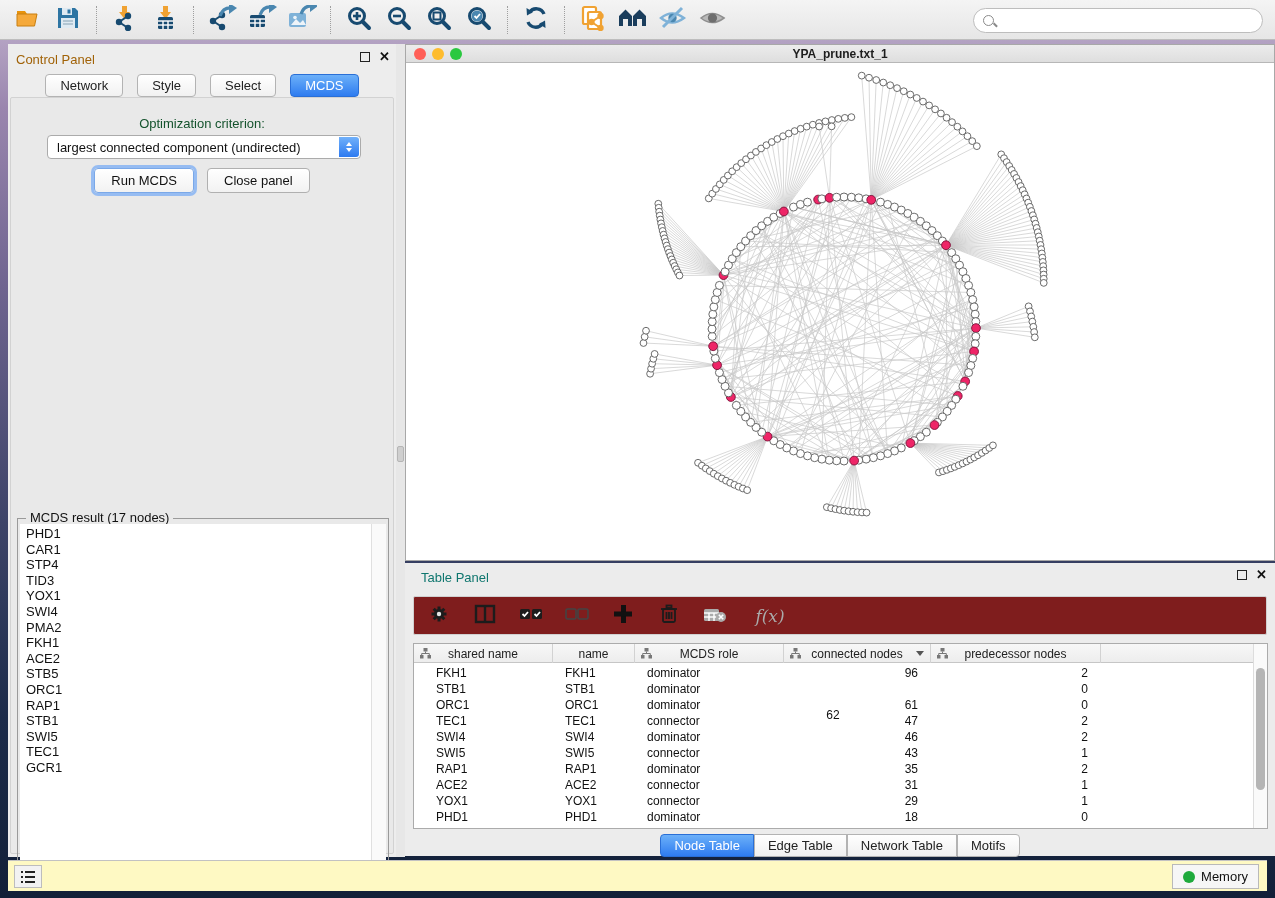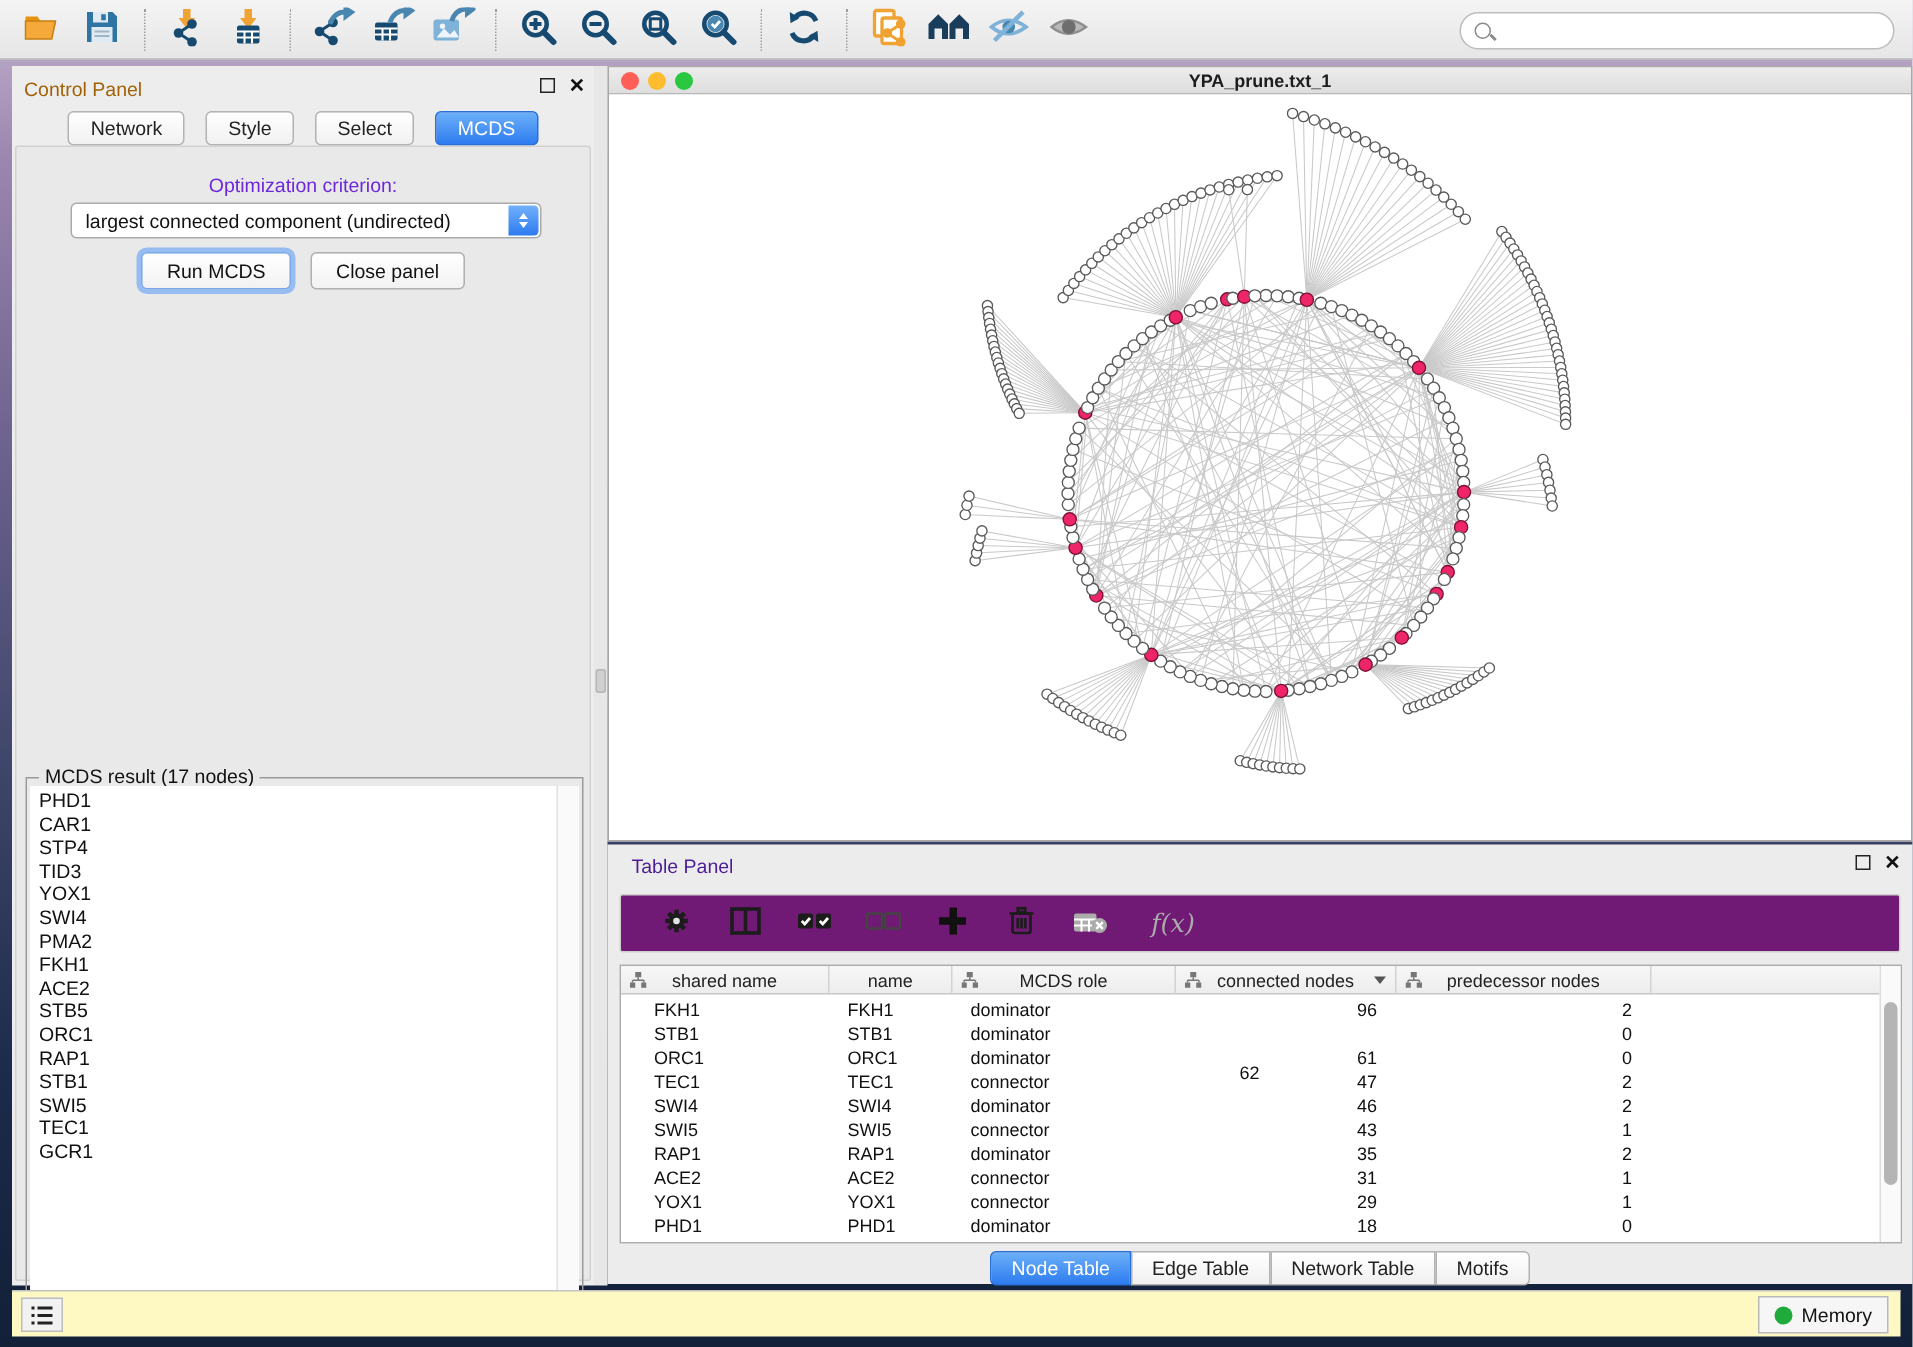--- a/index.html
+++ b/index.html
@@ -24,21 +24,21 @@
   .control-panel { position:absolute; left:8px; top:44px; width:388px; height:813px; background:#ededed; }
   .panel-title { font-size:13px; color:#a16207; padding:8px 0 0 8px; }
   .win-btns { position:absolute; right:6px; top:8px; display:flex; gap:9px; align-items:center; }
   .float-btn { width:10px; height:10px; border:1.6px solid #222; background:transparent; }
   .close-btn { font-size:13px; font-weight:bold; color:#111; line-height:10px; }
   .cp-tabs { position:absolute; left:0; top:30px; width:100%; display:flex; justify-content:center; gap:14px; }
   .tab-btn { font-size:13px; padding:3px 14px; border:1px solid #b3b3b3; border-radius:4px;
     background:linear-gradient(#ffffff,#f1f1f1); color:#222; cursor:default; }
   .tab-btn.active { background:linear-gradient(#6cb0f9,#2e7cf0); border-color:#2a6fd6; color:#fff; }
   .cp-inner { position:absolute; left:2px; top:53px; width:384px; height:757px; background:#e9e9e9; border:1px solid #d2d2d2; border-radius:2px; }
-  .opt-label { text-align:center; font-size:13px; color:#6d28d9; margin-top:18px; }
+  .opt-label { text-align:center; font-size:13px; color:#14532d; margin-top:18px; }
   .mac-select { position:absolute; left:36px; top:37px; width:314px; height:24px; background:#fff;
     border:1px solid #ababab; border-radius:4px; font-size:13px; color:#111; display:flex; align-items:center; padding-left:9px; }
   .sel-stepper { position:absolute; right:1px; top:1px; bottom:1px; width:20px; border-radius:0 3px 3px 0;
     background:linear-gradient(#71b1fa,#2d7af0); display:flex; flex-direction:column; align-items:center; justify-content:center; gap:2px; }
   .sel-stepper i { width:0; height:0; border-left:3.5px solid transparent; border-right:3.5px solid transparent; }
   .up { border-bottom:4.5px solid #fff; } .dn { border-top:4.5px solid #fff; }
   .cp-buttons { position:absolute; left:0; top:70px; width:100%; display:flex; justify-content:center; gap:13px; }
   .push-btn { font-size:13px; color:#111; padding:4px 16px; background:linear-gradient(#ffffff,#f2f2f2);
     border:1px solid #b0b0b0; border-radius:4px; cursor:default; }
   .focus-ring { box-shadow:0 0 0 3px rgba(106,165,248,.65); border-color:#7aa8e8; }
@@ -56,23 +56,23 @@
   
   .net-window { position:absolute; left:405px; top:44px; width:870px; height:517px; background:#fff; border:1px solid #a8a8a8; }
   .net-titlebar { position:absolute; left:0; top:0; width:100%; height:18px; background:linear-gradient(#ececec,#dedede); border-bottom:1px solid #b7b7b7; }
   .traffic { position:absolute; left:8px; top:3px; display:flex; gap:6px; }
   .light { width:12px; height:12px; border-radius:50%; }
   .net-title { position:absolute; left:0; right:0; top:2px; text-align:center; font-size:12px; font-weight:bold; color:#1d1d1d; }
   .net-canvas { position:absolute; left:0; top:18px; width:868px; height:497px; background:#fff; }
 
   
   .table-panel { position:absolute; left:405px; top:563px; width:870px; height:293px; background:#ececec; }
-  .tp-title { font-size:13px; color:#4c1d95; padding:7px 0 0 16px; }
-  .tp-toolbar { position:absolute; left:8px; top:33px; width:854px; height:39px; background:#701a75; border:1px solid #d0d0d0; border-radius:2px;
-    display:flex; align-items:center; padding-left:24px; gap:20px; }
+  .tp-title { font-size:13px; color:#0f766e; padding:7px 0 0 16px; }
+  .tp-toolbar { position:absolute; left:8px; top:33px; width:854px; height:39px; background:#7f1d1d; border:1px solid #d0d0d0; border-radius:2px;
+    display:flex; align-items:center; padding-left:12px; gap:20px; }
   .tpi { display:flex; align-items:center; justify-content:center; width:26px; height:26px; border:none; background:transparent; cursor:default; }
   .fx { font-family:"DejaVu Serif", serif; font-style:italic; font-size:17px; color:#aaa; }
   .tbl { position:absolute; left:8px; top:80px; width:855px; height:186px; background:#fff; border:1px solid #ababab; }
   .tbl-header { position:absolute; left:0; top:0; height:19px; right:14px; background:linear-gradient(#f7f7f7,#ededed); border-bottom:1px solid #c6c6c6; }
   .th { position:absolute; top:0; height:19px; border-right:1px solid #d2d2d2; font-size:12px; color:#222;
     display:flex; align-items:center; justify-content:center; }
   .th .shared-ico { position:absolute; left:6px; top:4px; }
   .th .sort { position:absolute; right:6px; top:7px; width:0; height:0; border-left:4px solid transparent; border-right:4px solid transparent; border-top:5px solid #555; }
   .tr { position:absolute; left:0; height:16px; font-size:12px; color:#111; }
   .td { position:absolute; top:0; height:16px; line-height:16px; white-space:nowrap; overflow:hidden; }

